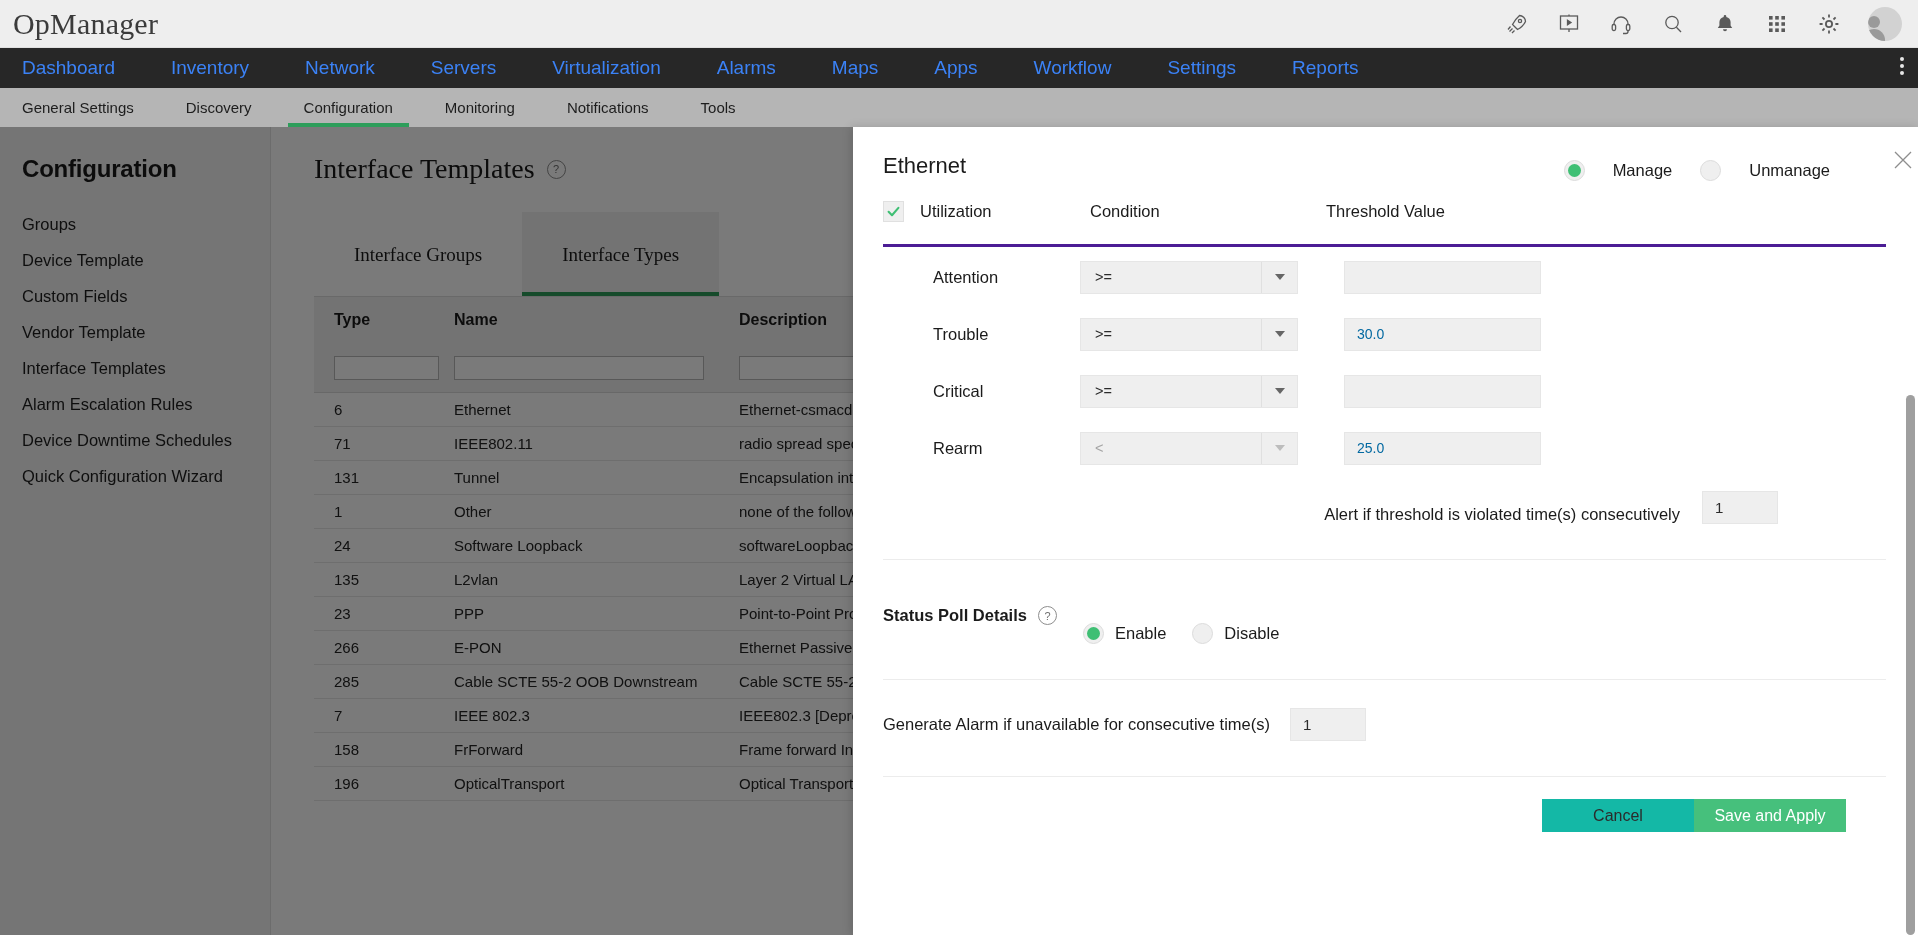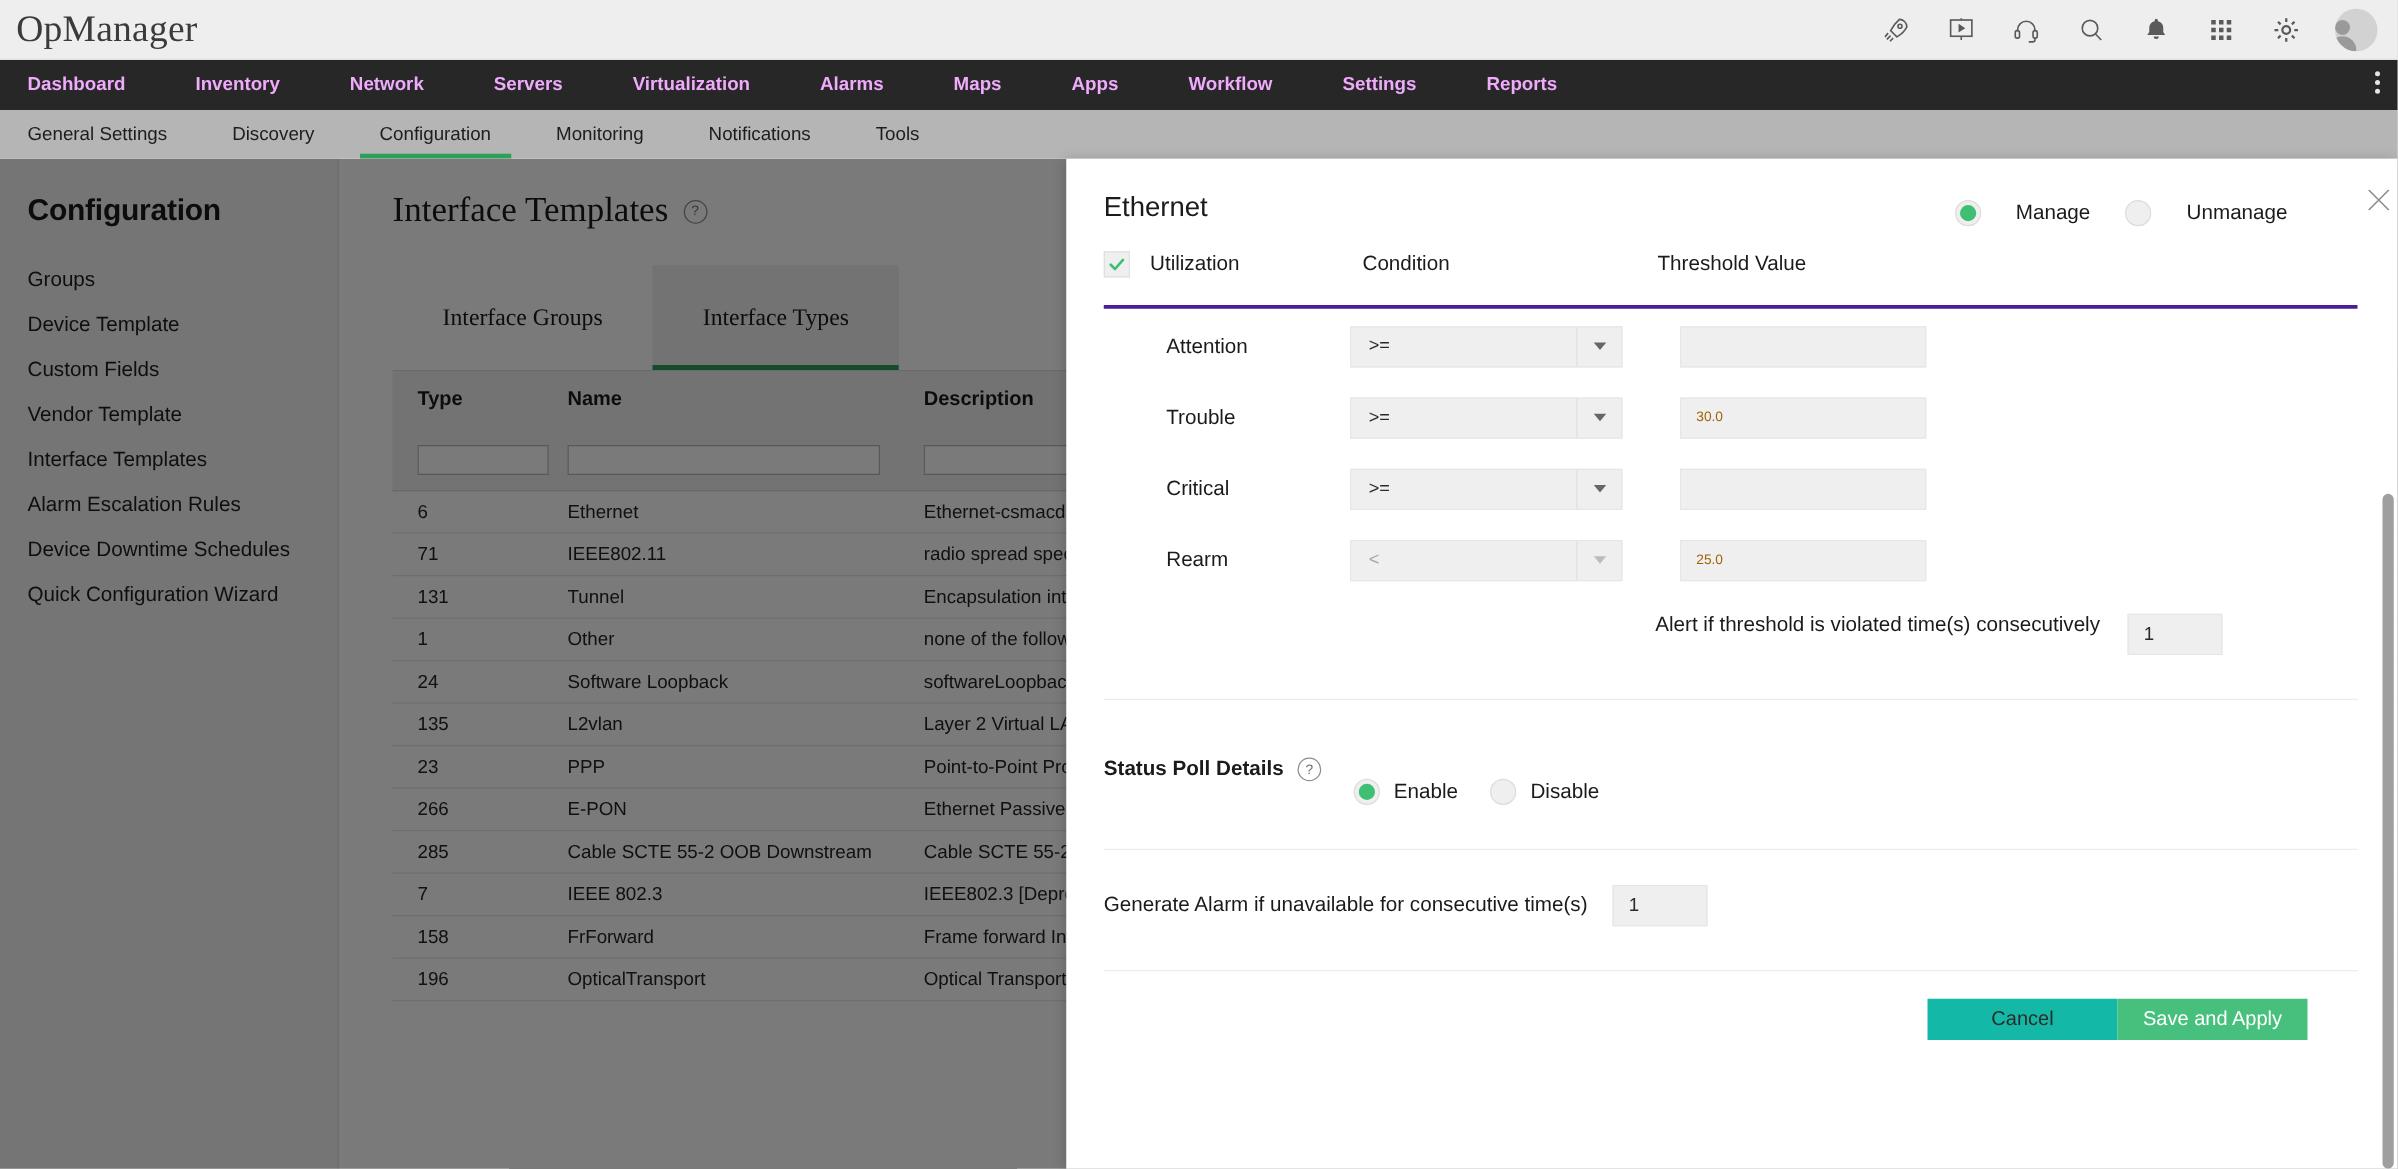--- a/index.html
+++ b/index.html
@@ -33,22 +33,22 @@
   }
   .avatar .head { width: 12px; height: 12px; border-radius: 50%; background: #9a9a9a; position: relative; top: -13px; }
   .avatar .body { width: 22px; height: 12px; border-radius: 11px 11px 0 0; background: #9a9a9a; position: relative; left: -17px; top: 0; }
 
   
   .mainnav {
     position: absolute; top: 48px; left: 0; width: 1918px; height: 40px;
     background: #272727; display: flex; align-items: center;
   }
   .mainnav a {
-    color: #f0abfc; font-size: 15px; text-decoration: none;
-    padding: 0 28px; line-height: 40px; white-space: nowrap; font-weight: bold;
+    color: #3b82f6; font-size: 19px; text-decoration: none;
+    padding: 0 28px; line-height: 40px; white-space: nowrap;
   }
   .mainnav a:first-child { padding-left: 22px; }
   .kebab {
     position: absolute; right: 14px; top: 9px;
     display: flex; flex-direction: column; gap: 3px; cursor: pointer;
   }
   .kebab i { width: 4px; height: 4px; background: #e6e6e6; border-radius: 50%; display: block; }
 
   
   .subnav {
@@ -186,24 +186,24 @@
   .sel.disabled .val { color: #a5a5a5; }
   .sel .arrowbox {
     position: absolute; right: 0; top: 0; bottom: 0; width: 36px;
     border-left: 1px solid #e0e0e0; display: flex; align-items: center; justify-content: center;
   }
   .caret { width: 0; height: 0; border-left: 5px solid transparent; border-right: 5px solid transparent; border-top: 6px solid #666; }
   .sel.disabled .caret { border-top-color: #bdbdbd; }
   .thr {
     width: 197px; height: 33px; background: #efefef; border: 1px solid #e6e6e6;
     margin-left: 46px; font-family: "Liberation Sans", sans-serif;
-    font-size: 11px; color: #a16207; padding: 0 12px;
-  }
-
-  .alert-row { display: flex; align-items: flex-start; justify-content: flex-end; padding: 16px 108px 0 0; }
+    font-size: 14px; color: #0369a1; padding: 0 12px;
+  }
+
+  .alert-row { display: flex; align-items: flex-end; justify-content: flex-end; padding: 16px 108px 0 0; }
   .alert-row .t { font-size: 16.5px; color: #1b1b1b; margin-right: 22px; }
   .alert-row input {
     width: 76px; height: 33px; background: #efefef; border: 1px solid #e6e6e6;
     font-family: "Liberation Sans", sans-serif; font-size: 15px; color: #2b2b2b; padding: 0 12px;
   }
 
   .divider { border-top: 1px solid #ececec; margin-top: 35px; }
 
   .poll-row { display: flex; align-items: center; padding-top: 27px; }
   .poll-row .ttl { font-size: 16.5px; font-weight: 700; color: #1b1b1b; }

